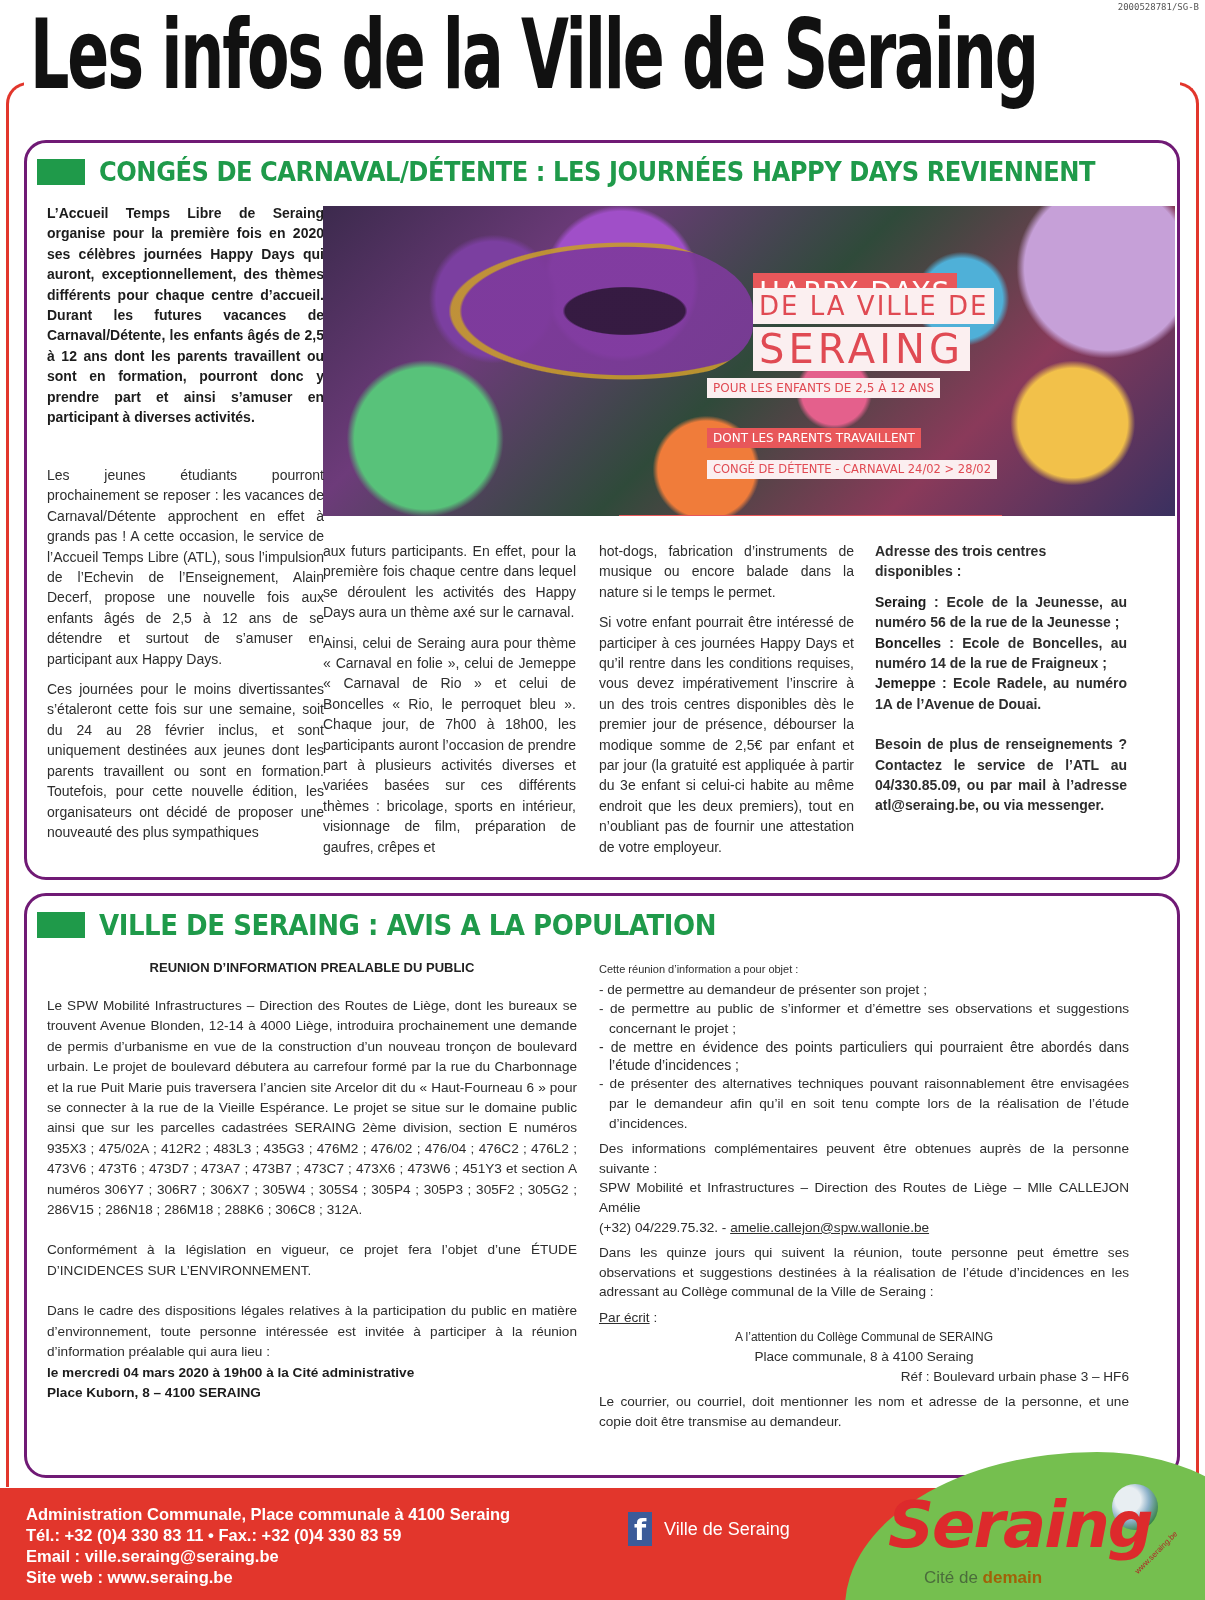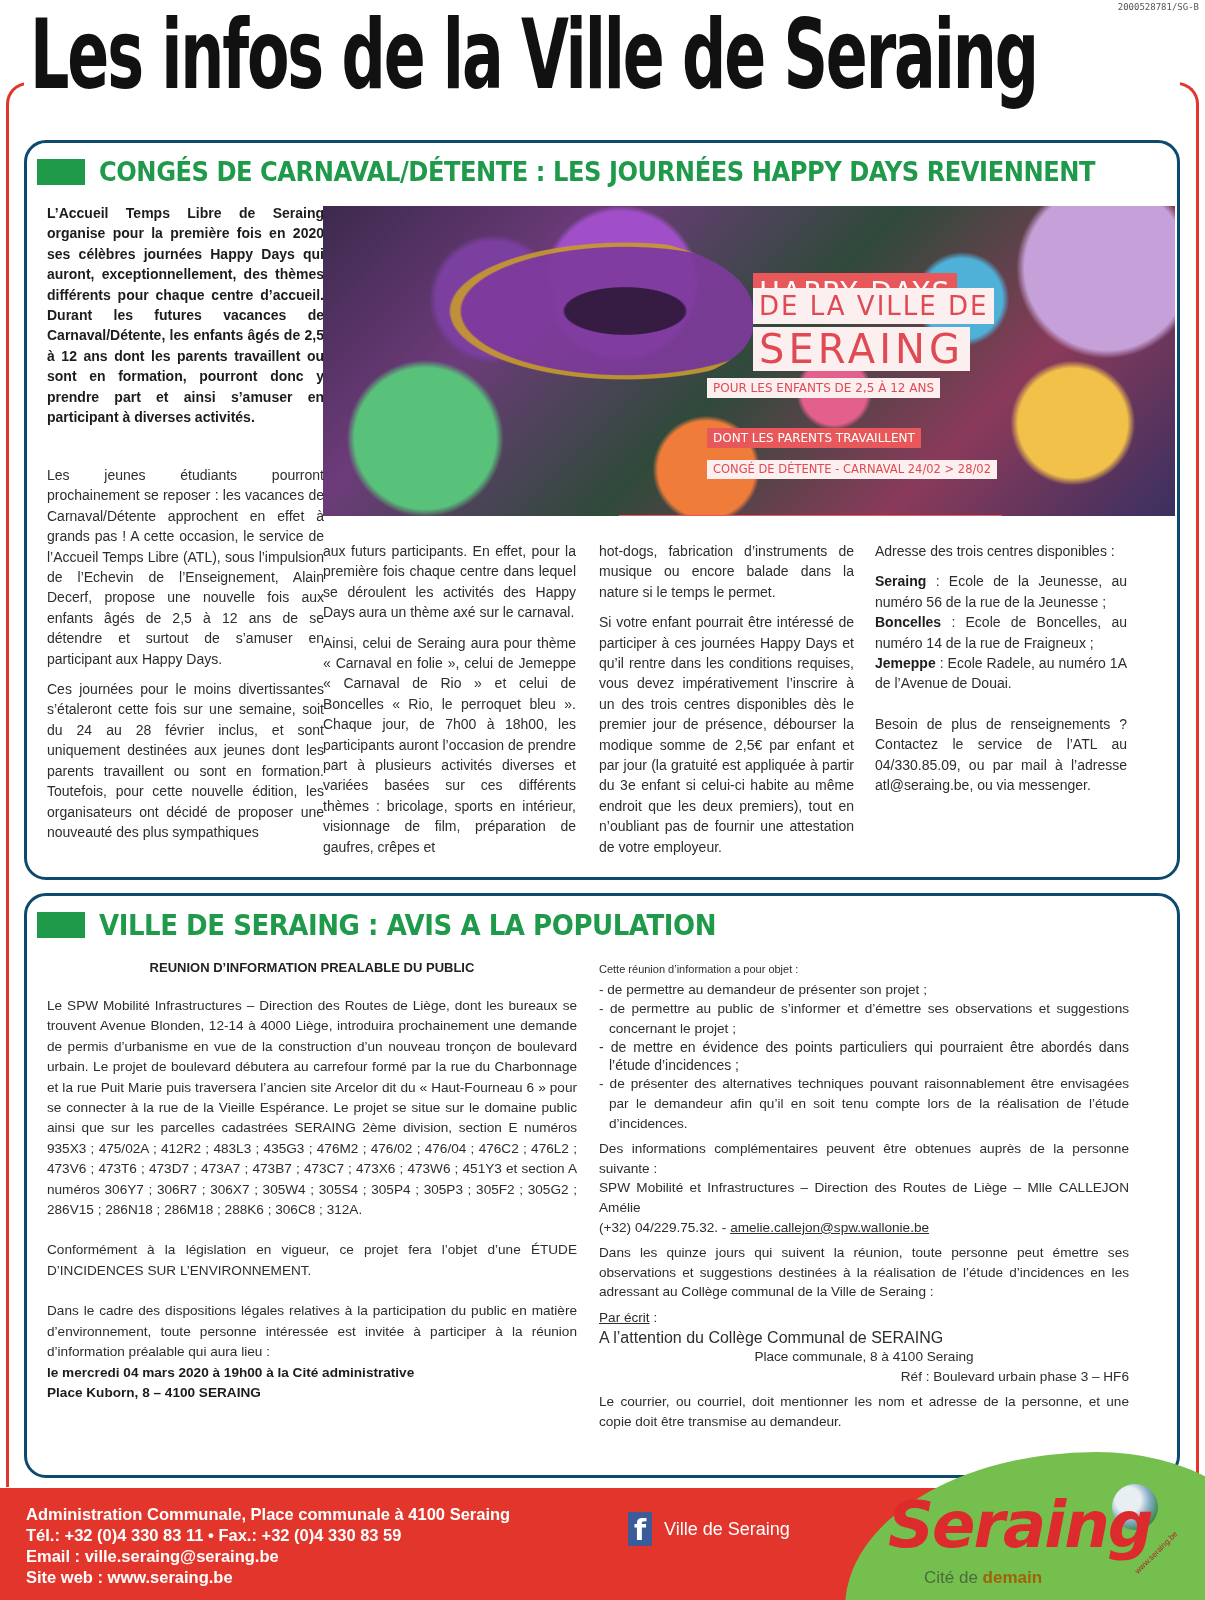--- a/index.html
+++ b/index.html
@@ -12,39 +12,39 @@
     font-family: "DejaVu Sans", sans-serif; font-weight: bold; font-size: 86px; line-height: 100px;
     color: #111; letter-spacing: -3px; transform: scaleX(0.72); transform-origin: left top; white-space: nowrap; }
   .masthead span { display: inline-block; transform: scaleY(1.12); transform-origin: center; }
 
   
   .red-frame { position: absolute; left: 6px; top: 82px; width: 1193px; height: 1405px;
     border: 3px solid #e2362c; border-bottom: none; border-radius: 22px 22px 0 0; }
   .red-frame-mask { position: absolute; left: 24px; top: 70px; width: 1156px; height: 20px; background: #fff; }
 
   
-  .section { position: absolute; border: 3px solid #0c4a6e; border-radius: 22px; background: #fff; }
+  .section { position: absolute; border: 3px solid #701a75; border-radius: 22px; background: #fff; }
   .sec1 { left: 24px; top: 140px; width: 1156px; height: 740px; }
   .sec2 { left: 24px; top: 893px; width: 1156px; height: 585px; }
 
   .sec-head { position: absolute; left: 10px; top: 10px; display: flex; align-items: center; height: 38px; }
   .sec-head .bar { width: 48px; height: 26px; background: #1f9a4a; margin-right: 14px; }
   .sec-head h2 { font-family: "DejaVu Sans", sans-serif; font-weight: bold; color: #1f9a4a; font-size: 26px;
     letter-spacing: -0.5px; transform: scaleX(0.93); transform-origin: left center; white-space: nowrap; }
 
   .p { font-size: 14px; line-height: 20.4px; text-align: justify; color: #2d2d2d; }
   .p b { color: #1d1d1d; }
   .bold-p { font-weight: bold; color: #1c1c1c; }
 
   .col { position: absolute; }
   .c1a { left: 20px; top: 60px; width: 277px; }
   .c1b { left: 20px; top: 322px; width: 277px; }
   .c2 { left: 296px; top: 398px; width: 253px; }
   .c3 { left: 572px; top: 398px; width: 255px; }
-  .c4 { left: 848px; top: 398px; width: 252px; }
+  .c4 { left: 848px; top: 398px; width: 252px; font-weight: bold; }
   .gap { height: 10px; }
   .gap2 { height: 20px; }
 
   
   .poster { position: absolute; left: 296px; top: 63px; width: 852px; height: 310px; overflow: hidden;
     background:
       radial-gradient(circle at 20% 30%, #7b3fa0 0 8%, transparent 9%),
       radial-gradient(circle at 35% 25%, #a04fc8 0 12%, transparent 13%),
       radial-gradient(circle at 60% 60%, #e4608c 0 6%, transparent 7%),
       radial-gradient(circle at 75% 30%, #4fb0d8 0 6%, transparent 7%),
@@ -169,21 +169,21 @@
     <div style="height:6px"></div>
     <p class="p" style="font-size:13.6px;line-height:19.6px">Des informations complémentaires peuvent être obtenues auprès de la personne suivante :</p>
     <p class="p" style="font-size:13.6px;line-height:19.6px">SPW Mobilité et Infrastructures – Direction des Routes de Liège – Mlle CALLEJON Amélie</p>
     <p class="p" style="font-size:13.6px;line-height:19.6px;text-align:left">
       <span>(+32) 04/229.75.32. - </span><a class="link">amelie.callejon@spw.wallonie.be</a>
     </p>
     <div style="height:6px"></div>
     <p class="p" style="font-size:13.6px;line-height:19.6px">Dans les quinze jours qui suivent la réunion, toute personne peut émettre ses observations et suggestions destinées à la réalisation de l’étude d’incidences en les adressant au Collège communal de la Ville de Seraing :</p>
     <div style="height:6px"></div>
     <p class="p" style="font-size:13.6px;line-height:19.6px;text-align:left"><span class="u">Par écrit</span><span> :</span></p>
-    <p class="p" style="font-size:16px;line-height:19.6px;text-align:left">A l’attention du Collège Communal de SERAING</p>
+    <p class="p" style="font-size:12px;line-height:19.6px;text-align:center">A l’attention du Collège Communal de SERAING</p>
     <p class="p" style="font-size:13.6px;line-height:19.6px;text-align:center">Place communale, 8 à 4100 Seraing</p>
     <p class="p" style="font-size:13.6px;line-height:19.6px;text-align:right">Réf : Boulevard urbain phase 3 – HF6</p>
     <div style="height:6px"></div>
     <p class="p" style="font-size:13.6px;line-height:19.6px">Le courrier, ou courriel, doit mentionner les nom et adresse de la personne, et une copie doit être transmise au demandeur.</p>
   </div>
 </section>
 
 <footer class="footer">
   <div class="footer-info">
     <div>Administration Communale, Place communale à 4100 Seraing</div>

